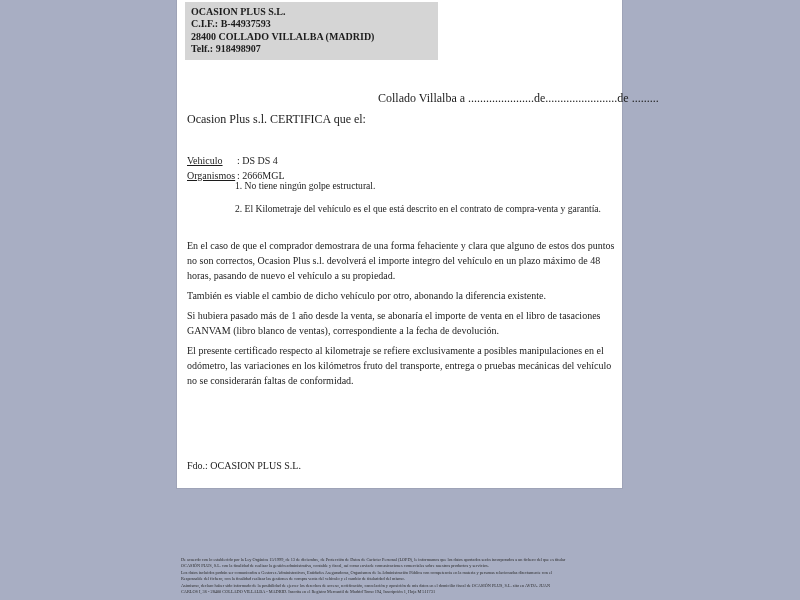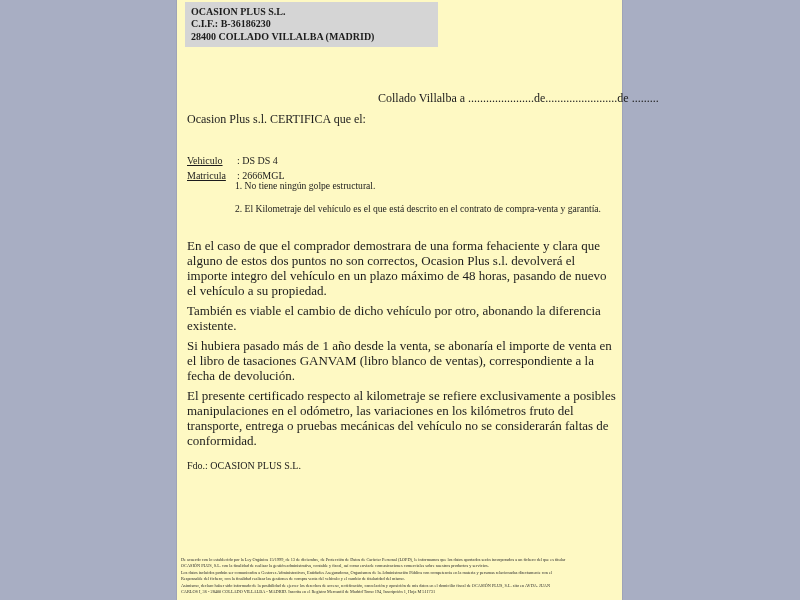--- a/index.html
+++ b/index.html
@@ -15,22 +15,22 @@
     position: relative;
     width: 800px;
     height: 600px;
     background: #a8aec3;
   }
   .paper {
     position: absolute;
     left: 177px;
     top: 0;
     width: 445px;
-    height: 600px;
-    background: #fef9c3;
+    height: 488px;
+    background: #ffffff;
     box-shadow: 0 0 0 1px rgba(0,0,0,0.06);
     color: #1c1c1c;
   }
   .header-block {
     position: absolute;
     left: 8px;
     top: 2px;
     width: 247px;
     background: #d5d5d5;
     padding: 4px 0 4px 6px;
@@ -79,21 +79,21 @@
   .point.p1 { top: 180px; }
   .point.p2 { top: 203px; }
   .paragraphs {
     position: absolute;
     left: 10px;
     top: 238px;
     width: 430px;
   }
   .paragraphs p {
     margin: 0 0 5px 0;
-    font-size: 13px;
+    font-size: 10px;
     line-height: 15px;
     text-align: left;
   }
   .signature {
     position: absolute;
     left: 10px;
     top: 460px;
     font-size: 10px;
     white-space: nowrap;
   }
@@ -113,33 +113,34 @@
   }
 </style>
 </head>
 <body>
 
 <div class="stage">
   <div class="paper">
 
     <div class="header-block">
       <div>OCASION PLUS S.L.</div>
-      <div>C.I.F.: B-36186230</div>
+      <div>C.I.F.: B-44937593</div>
       <div>28400 COLLADO VILLALBA (MADRID)</div>
+      <div>Telf.: 918498907</div>
     </div>
 
     <div class="date-line">Collado Villalba a ......................de........................de .........</div>
 
     <div class="certify-intro">Ocasion Plus s.l. CERTIFICA que el:</div>
 
     <div class="field-row vehicle">
       <span class="field-label">Vehiculo</span><span>: DS DS 4</span>
     </div>
     <div class="field-row plate">
-      <span class="field-label">Matricula</span><span>: 2666MGL</span>
+      <span class="field-label">Organismos</span><span>: 2666MGL</span>
     </div>
 
     <div class="point p1">1. No tiene ningún golpe estructural.</div>
     <div class="point p2">2. El Kilometraje del vehículo es el que está descrito en el contrato de compra-venta y garantía.</div>
 
     <div class="paragraphs">
       <p>En el caso de que el comprador demostrara de una forma fehaciente y clara que alguno de estos dos puntos no son correctos, Ocasion Plus s.l. devolverá el importe integro del vehículo en un plazo máximo de 48 horas, pasando de nuevo el vehículo a su propiedad.</p>
       <p>También es viable el cambio de dicho vehículo por otro, abonando la diferencia existente.</p>
       <p>Si hubiera pasado más de 1 año desde la venta, se abonaría el importe de venta en el libro de tasaciones GANVAM (libro blanco de ventas), correspondiente a la fecha de devolución.</p>
       <p>El presente certificado respecto al kilometraje se refiere exclusivamente a posibles manipulaciones en el odómetro, las variaciones en los kilómetros fruto del transporte, entrega o pruebas mecánicas del vehículo no se considerarán faltas de conformidad.</p>

